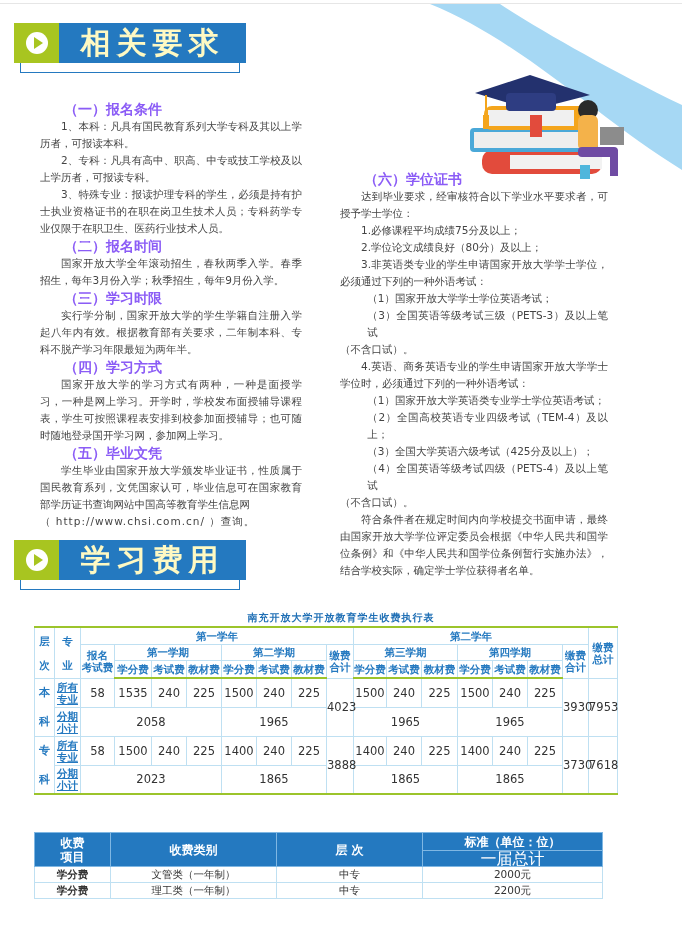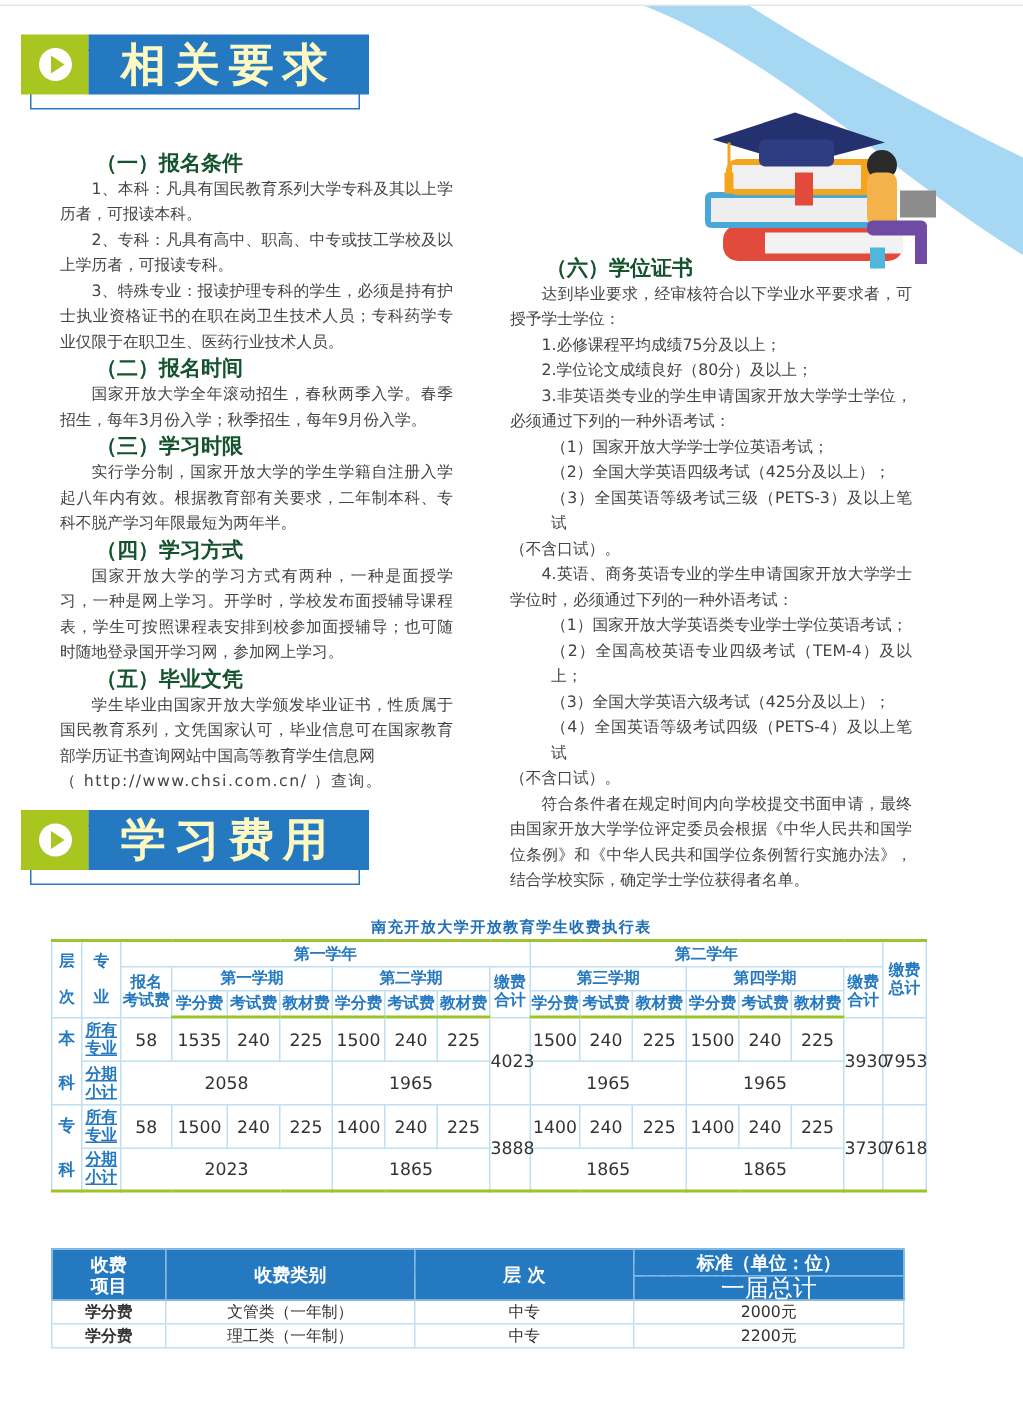--- a/index.html
+++ b/index.html
@@ -14,21 +14,21 @@
   
   .banner { position: absolute; left: 14px; width: 226px; height: 50px; }
   .banner .outline { position: absolute; left: 6px; top: 10px; width: 220px; height: 40px; border: 1px solid #2479c0; }
   .banner .play { position: absolute; left: 0; top: 0; width: 45px; height: 40px; background: #a8c520; display:flex; align-items:center; justify-content:center; }
   .banner .play .circle { width: 22px; height: 22px; border-radius: 50%; background: #fff; position: relative; }
   .banner .play .circle::after { content:""; position:absolute; left:8px; top:5px; border-left: 9px solid #a8c520; border-top: 6px solid transparent; border-bottom: 6px solid transparent; }
   .banner .title { position: absolute; left: 45px; top: 0; width: 187px; height: 40px; background: #2479c0; color: #fef9c3; font-size: 30px; font-weight: bold; letter-spacing: 6px; display:flex; align-items:center; justify-content:center; }
 
   
   .col { position: absolute; font-size: 10.5px; line-height: 17px; color: #444; }
-  .col h3 { color: #14532d; font-size: 14px; font-weight: bold; line-height: 18px; margin-left: 24px; }
+  .col h3 { color: #8b5cf6; font-size: 14px; font-weight: bold; line-height: 18px; margin-left: 24px; }
   .col p { text-indent: 2em; text-align: justify; }
   .col p.ind2 { text-indent: 0; padding-left: 2.6em; }
   .col p.noind { text-indent: 0; }
   .col p.url { text-indent: 0; letter-spacing: 1px; }
 
   
   .t1-title { position: absolute; left: 0; width: 682px; top: 611px; text-align: center; color: #1f6fb5; font-size: 10px; font-weight: bold; letter-spacing: 1px; }
   table { border-collapse: collapse; }
   .t1 { position: absolute; left: 34px; top: 626px; width: 578px; font-size: 11px; table-layout: fixed; border-top: 2px solid #9cc42b; border-bottom: 2px solid #9cc42b; }
   .t1 td, .t1 th { border: 1px solid #bfe0f2; text-align: center; vertical-align: middle; padding: 0; }
@@ -107,21 +107,20 @@
   <p class="url">（ http://www.chsi.com.cn/ ）查询。</p>
 </div>
 
 <div class="col" style="left:340px; top:170px; width:268px;">
   <h3>（六）学位证书</h3>
   <p>达到毕业要求，经审核符合以下学业水平要求者，可授予学士学位：</p>
   <p>1.必修课程平均成绩75分及以上；</p>
   <p>2.学位论文成绩良好（80分）及以上；</p>
   <p>3.非英语类专业的学生申请国家开放大学学士学位，必须通过下列的一种外语考试：</p>
   <p class="ind2">（1）国家开放大学学士学位英语考试；</p>
-  <p class="ind2">（2）全国大学英语四级考试（425分及以上）；</p>
   <p class="ind2">（3）全国英语等级考试三级（PETS-3）及以上笔试</p>
   <p class="noind">（不含口试）。</p>
   <p>4.英语、商务英语专业的学生申请国家开放大学学士学位时，必须通过下列的一种外语考试：</p>
   <p class="ind2">（1）国家开放大学英语类专业学士学位英语考试；</p>
   <p class="ind2">（2）全国高校英语专业四级考试（TEM-4）及以上；</p>
   <p class="ind2">（3）全国大学英语六级考试（425分及以上）；</p>
   <p class="ind2">（4）全国英语等级考试四级（PETS-4）及以上笔试</p>
   <p class="noind">（不含口试）。</p>
   <p>符合条件者在规定时间内向学校提交书面申请，最终由国家开放大学学位评定委员会根据《中华人民共和国学位条例》和《中华人民共和国学位条例暂行实施办法》，结合学校实际，确定学士学位获得者名单。</p>
 </div>

